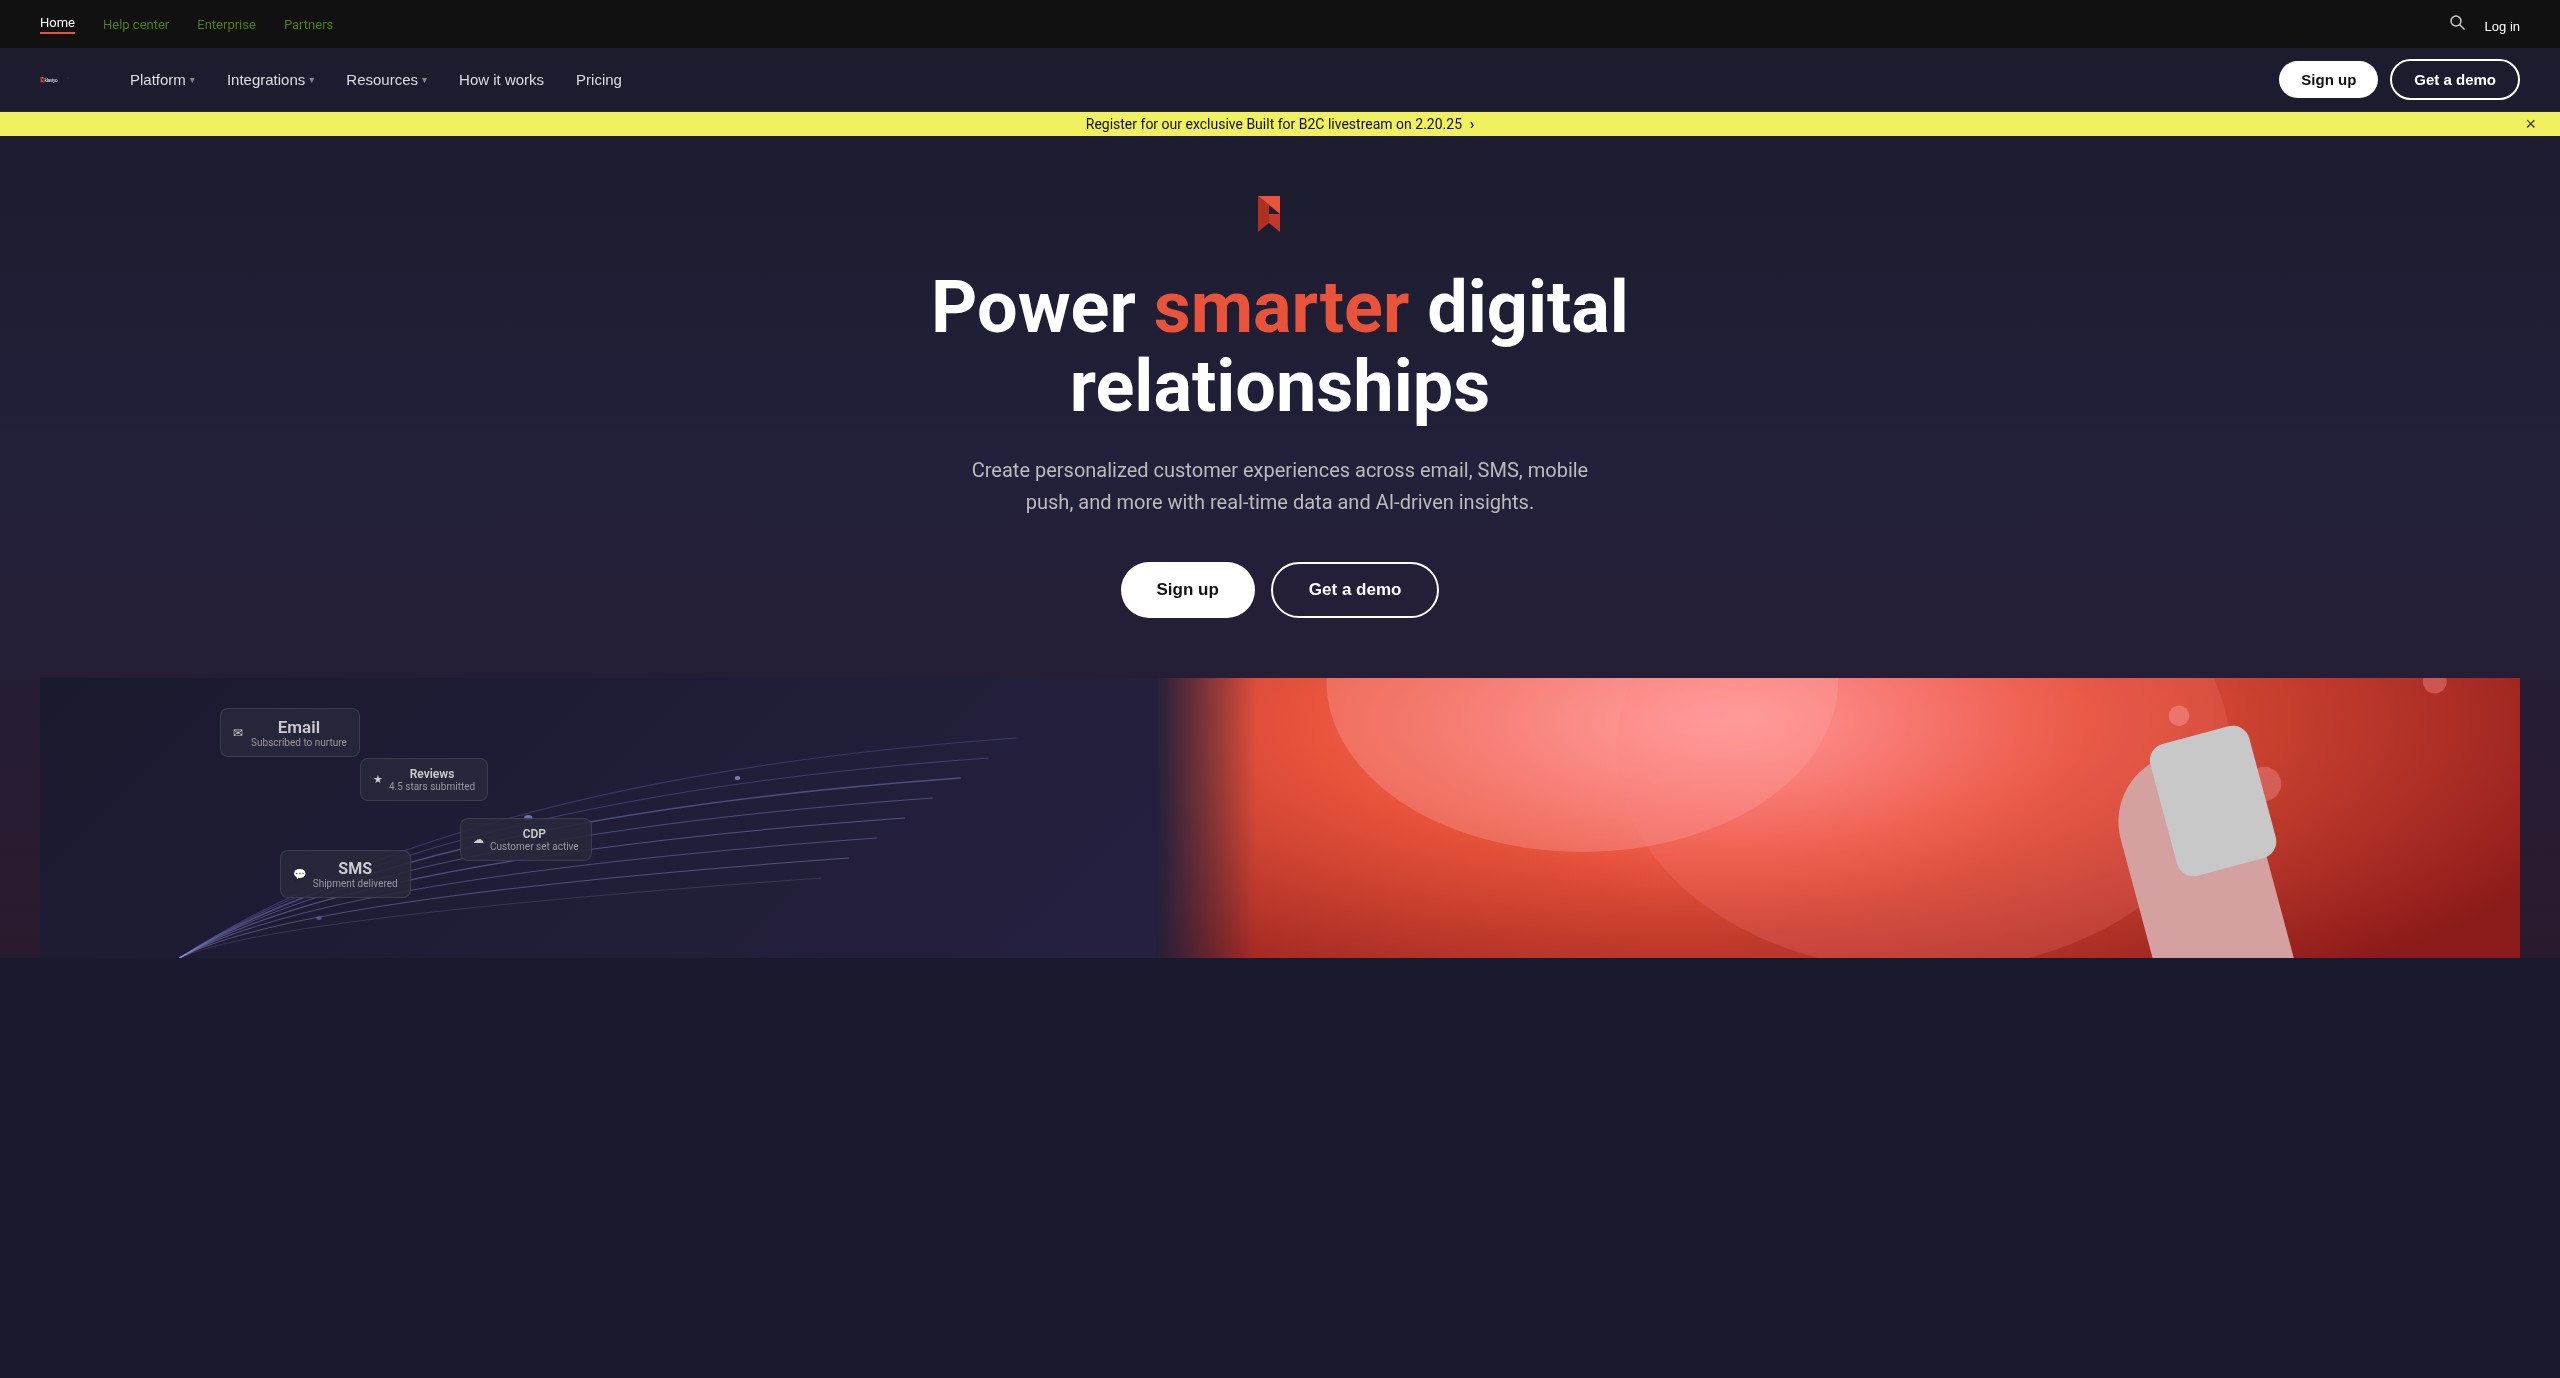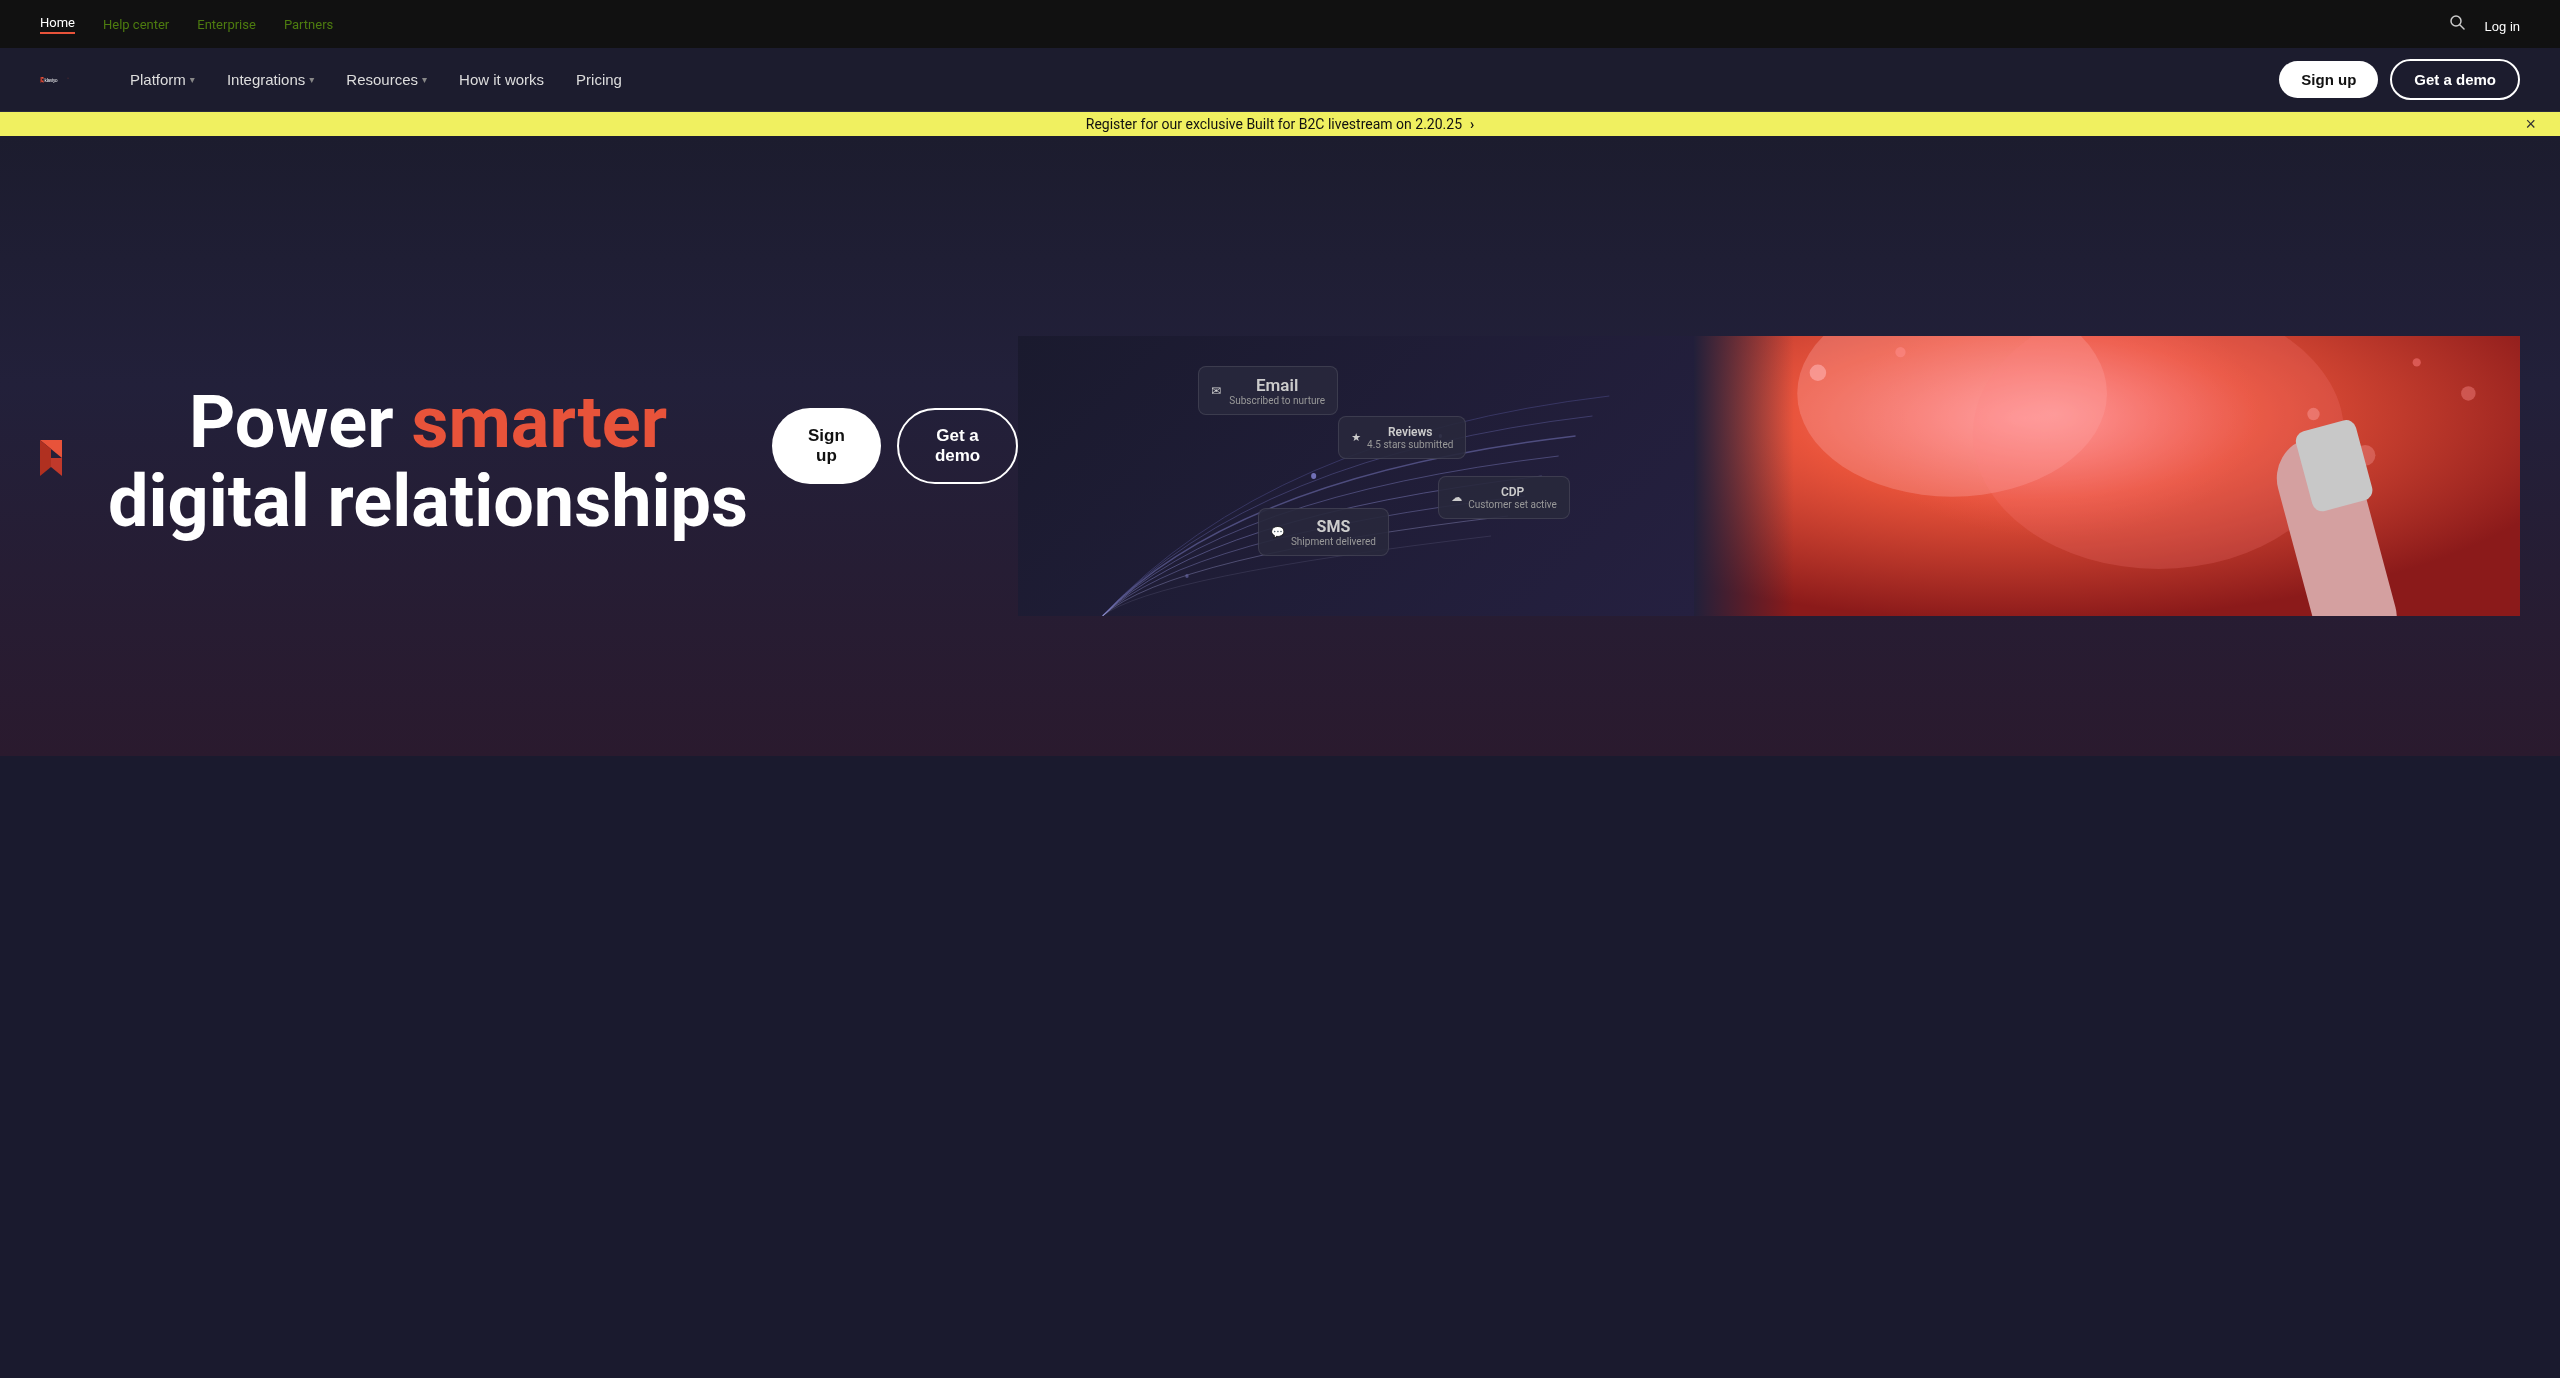--- a/index.html
+++ b/index.html
@@ -141,20 +141,21 @@
       font-size: 18px;
       cursor: pointer;
       color: #333;
     }
 
     
     .hero {
       background: linear-gradient(180deg, #1c1c2e 0%, #22203a 40%, #2a1a2e 100%);
       min-height: 620px;
       display: flex;
+      flex-direction: column;
       align-items: center;
       justify-content: center;
       text-align: center;
       padding: 60px 40px 0;
       position: relative;
       overflow: hidden;
     }
 
     .hero-title {
       font-size: 72px;
@@ -391,20 +392,21 @@
       <polygon points="0,0 22,0 22,18 11,9" fill="#e8533a"></polygon>
       <polygon points="0,18 22,18 22,36 11,27" fill="#c0392b"></polygon>
       <polygon points="0,0 0,36 11,27 11,9" fill="#b03020"></polygon>
     </svg>
   </div>
 
   <h1 class="hero-title">
     <span>Power </span><span class="accent">smarter</span><span> digital relationships</span>
   </h1>
 
+  <p class="hero-subtitle">Create personalized customer experiences across email, SMS, mobile push, and more with real-time data and AI-driven insights.</p>
 
   <div class="hero-buttons">
     <button class="hero-btn-signup">Sign up</button>
     <button class="hero-btn-demo">Get a demo</button>
   </div>
 
   <div class="hero-visual">
 
     <div class="hero-dashboard">
 

